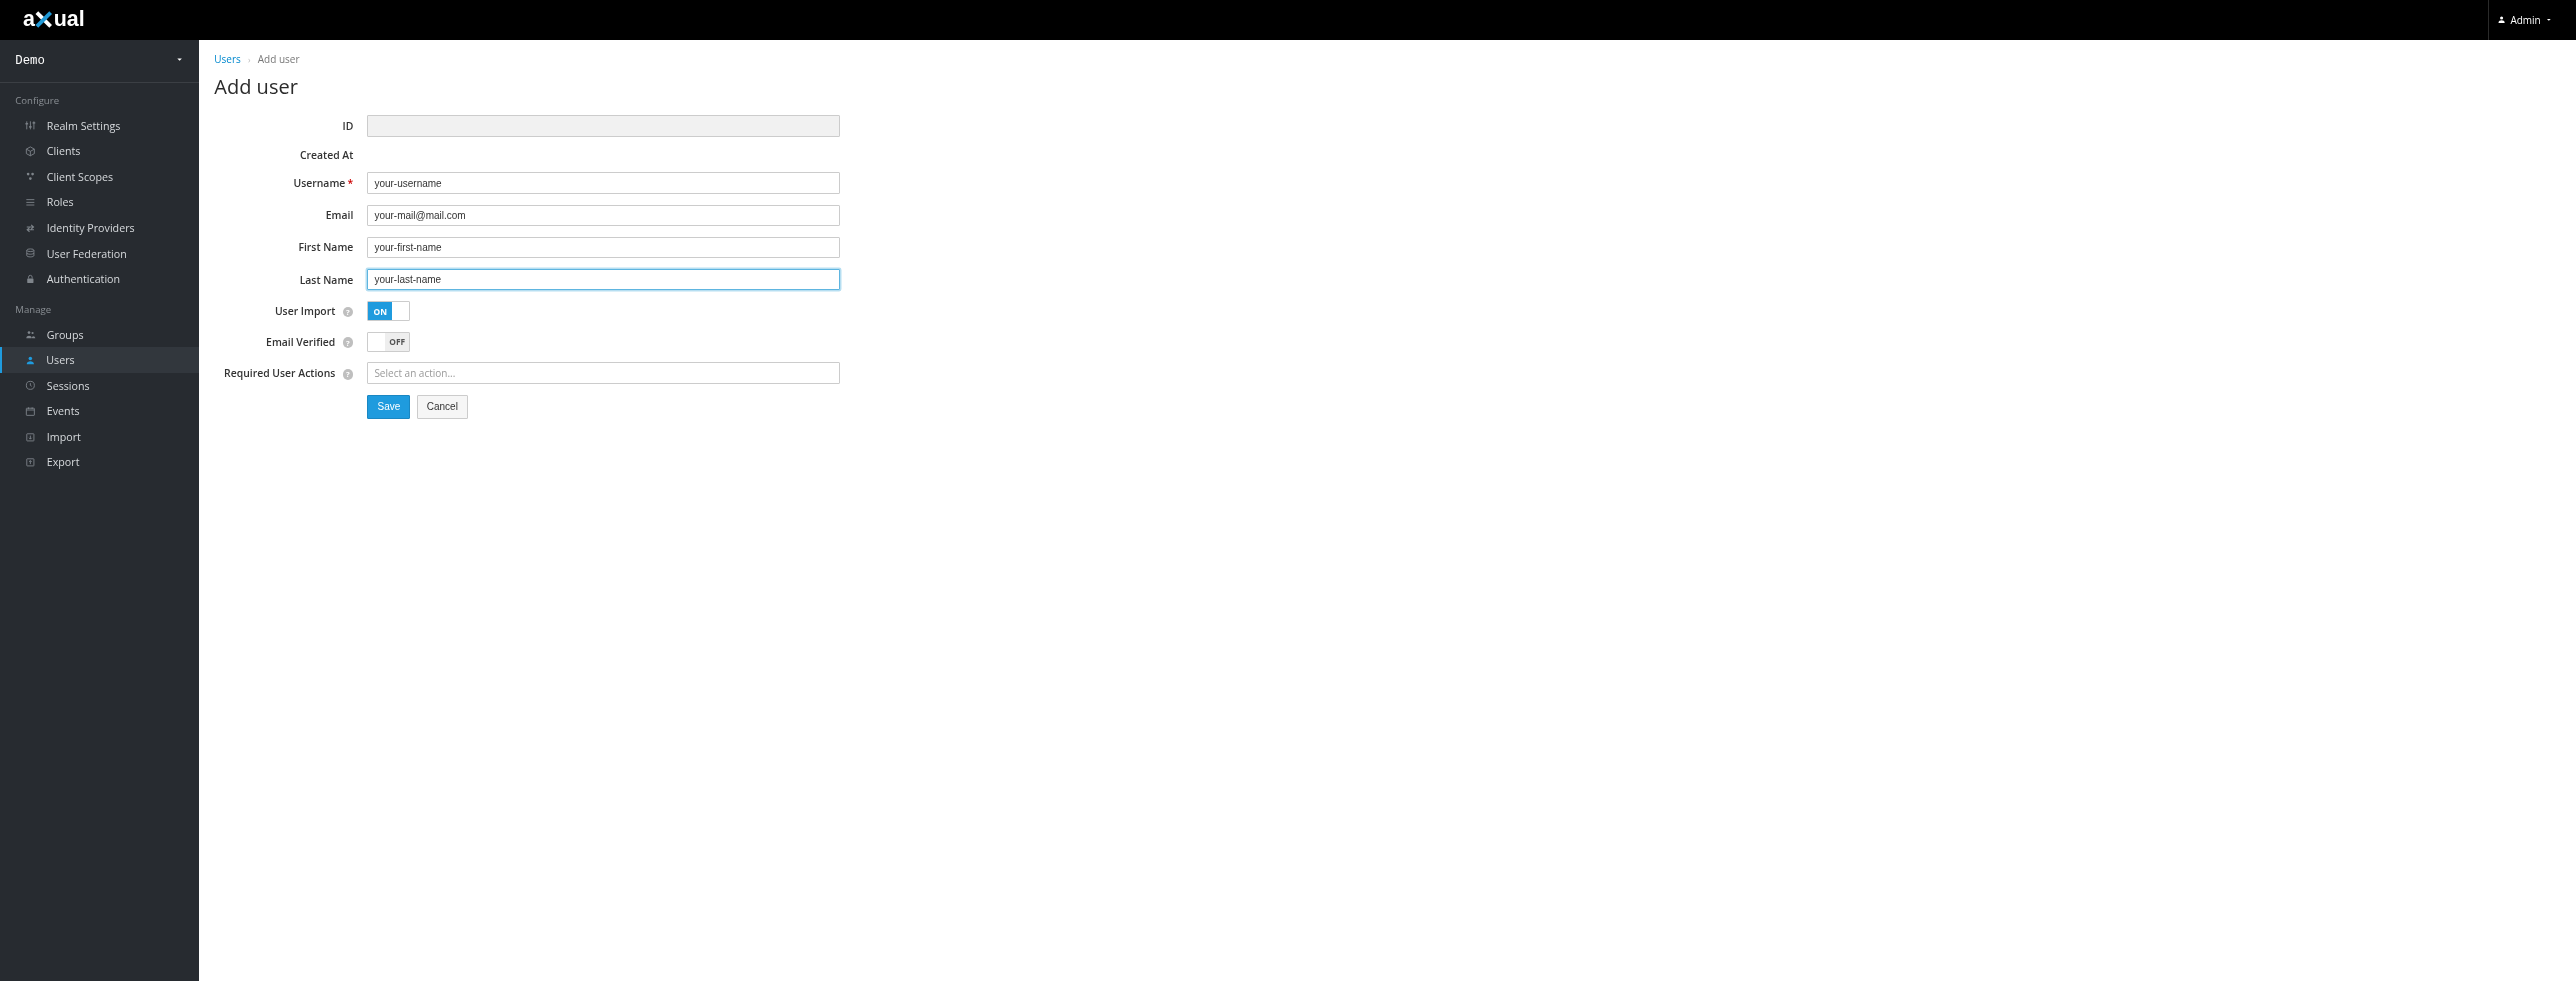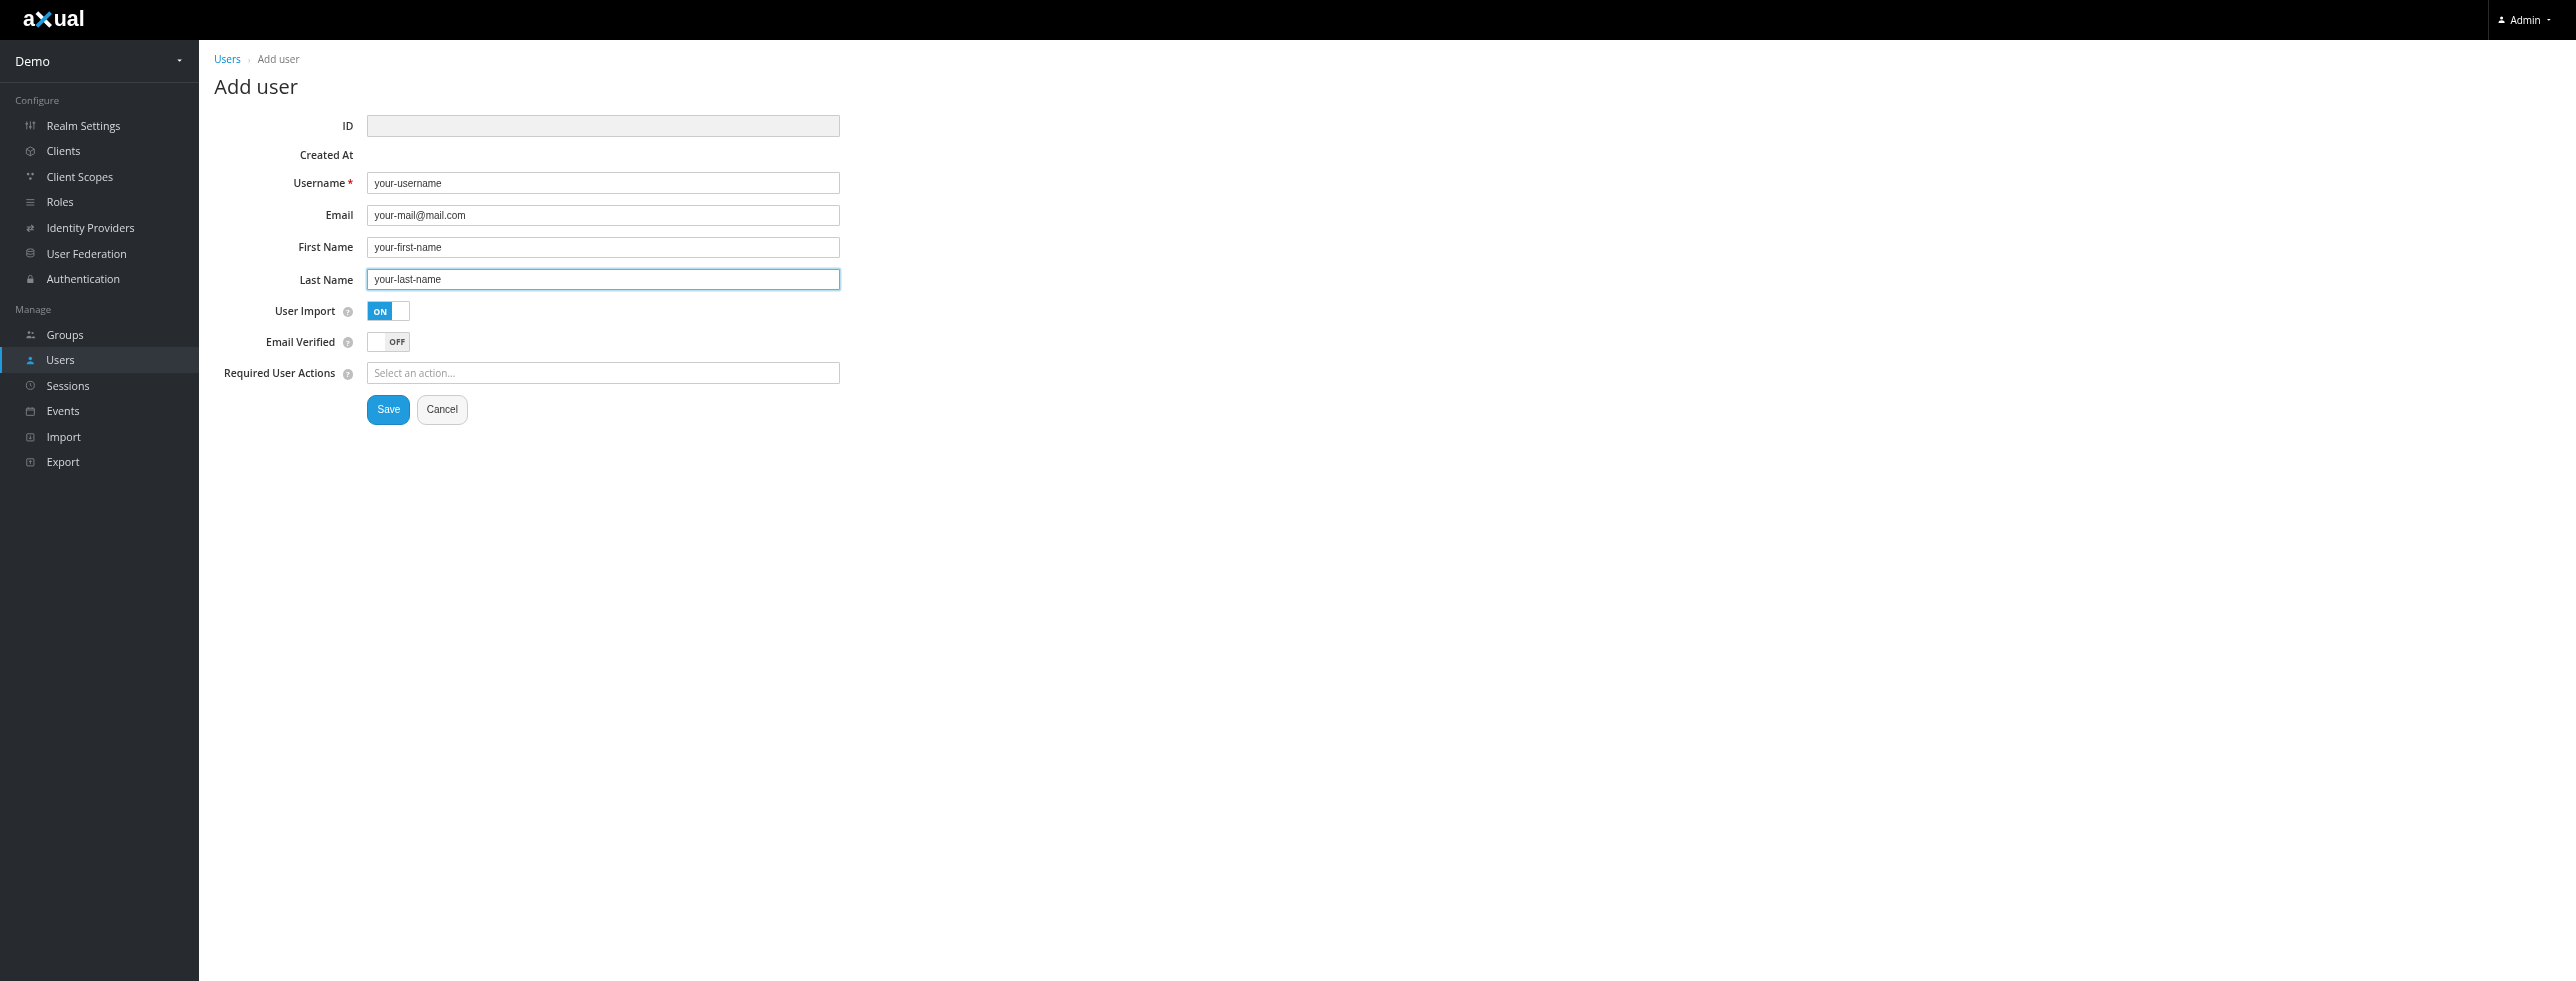--- a/index.html
+++ b/index.html
@@ -57,20 +57,21 @@
   }
   .realm-selector {
     height: 43px;
     display: flex;
     align-items: center;
     justify-content: space-between;
     padding: 0 15.3px;
     border-bottom: 0.8px solid #3b3f44;
     cursor: pointer;
     color: #fff;
+    font-family: Liberation Mono, monospace;
   }
   .realm-selector .name { font-size: 12.3px; }
   .sidebar-group-title {
     padding: 10.7px 15.3px 6.1px 15.3px;
     font-size: 9.6px;
     color: #8a8f94;
     text-align: left;
   }
   .sidebar-item {
     display: flex;
@@ -181,24 +182,24 @@
     flex:1; display:flex; align-items:center; justify-content:center;
   }
   .toggle.is-on .on { background:#1f9bde; color:#fff; }
   .toggle.is-on .off { background:#fff; color:#fff; width:17px; flex:none; }
   .toggle.is-off .on { background:#fff; width:17px; flex:none; }
   .toggle.is-off .off { background:#eee; color:#555; }
 
   
   .btn-row { display:flex; gap:6.1px; }
   .btn {
-    height: 30px;
+    height: 24px;
     padding: 0 9.2px;
     border: 0.8px solid #ccc;
-    border-radius: 9px;
+    border-radius: 1px;
     background: #f6f6f6;
     color: #333;
     font-size: 10px;
     cursor: pointer;
   }
   .btn.primary {
     background: #1f9bde;
     border-color: #1a87c2;
     color: #fff;
   }

